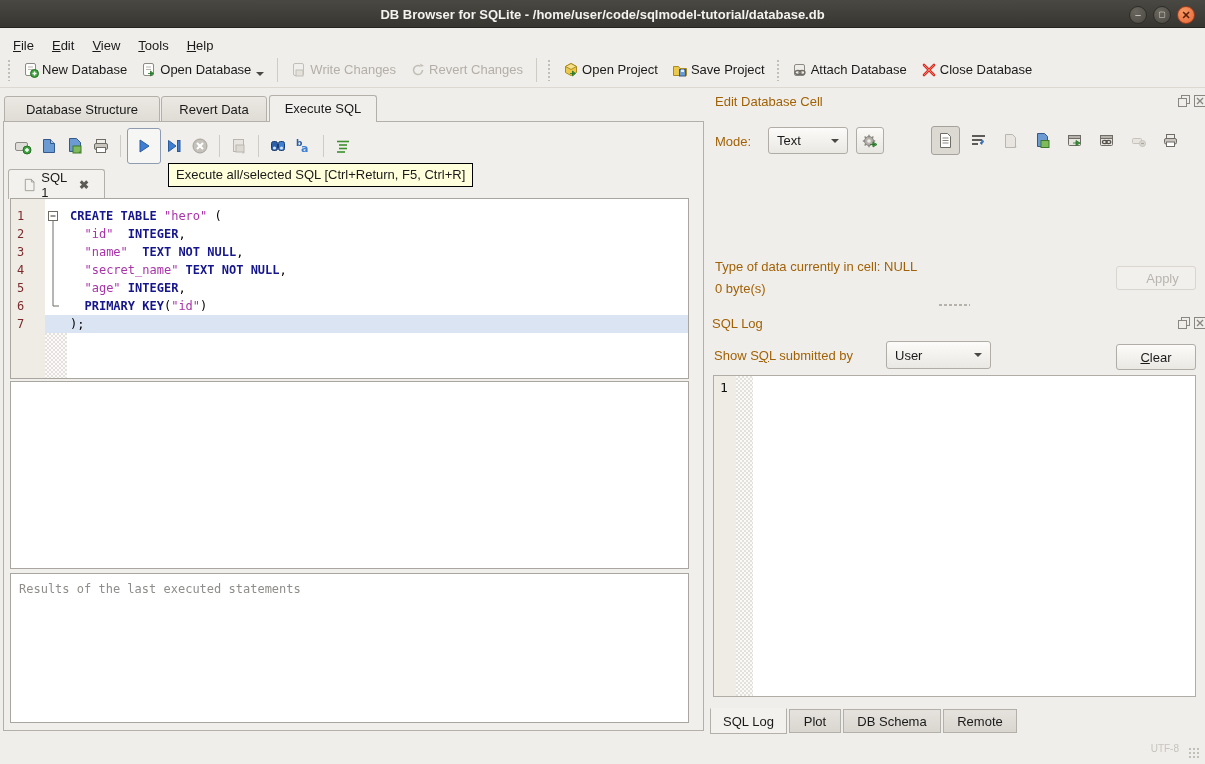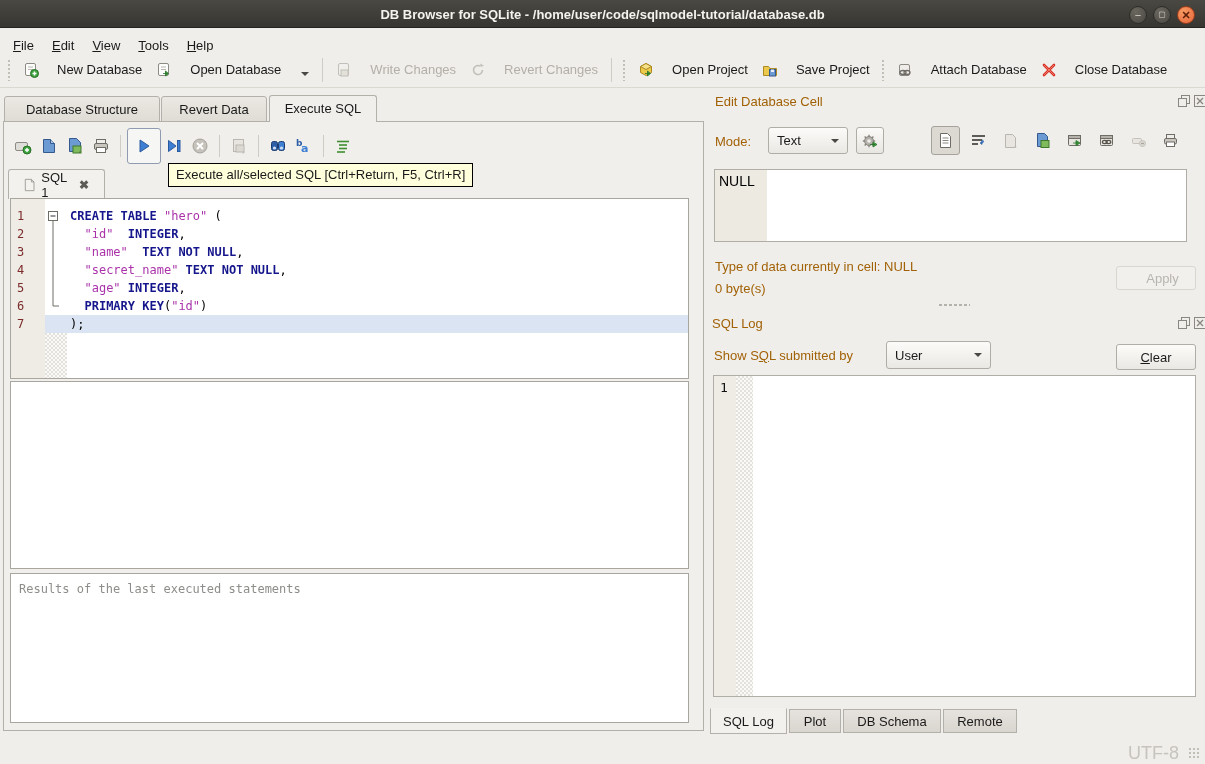--- a/index.html
+++ b/index.html
@@ -22,21 +22,21 @@
   .menubar { position:absolute; left:0; top:30px; width:1205px; height:22px; background:#f0eeea; display:flex; align-items:center; padding-left:4px; }
   .menu-item { padding:2px 9px; cursor:default;margin-top:8px; }
   u { text-decoration:underline; }
 
   
   .toolbar { position:absolute; left:0; top:52px; width:1205px; height:36px; background:#f0eeea;
     border-bottom:1px solid #dbd8d2; display:flex; align-items:center; padding-left:3px; }
   .grip { width:5px; height:22px; margin:0 4px;
     background-image:radial-gradient(#c2bfb7 35%, transparent 36%); background-size:4px 4px; }
   .tb-sep { width:1px; height:24px; background:#cfccc5; margin:0 6px; }
-  .tb-btn { display:flex; align-items:center; gap:18px; padding:5px 7px; border-radius:3px; white-space:nowrap; }
+  .tb-btn { display:flex; align-items:center; gap:3px; padding:5px 7px; border-radius:3px; white-space:nowrap; }
   .tb-btn.disabled { color:#b3afa8; }
   .tb-caret { width:0; height:0; border-left:4px solid transparent; border-right:4px solid transparent;
     border-top:4px solid #4a4843; margin-left:2px; align-self:flex-end; margin-bottom:2px; }
   svg.icon16 { width:16px; height:16px; flex:0 0 16px; }
 
   
   .main-tab { position:absolute; top:96px; height:26px; background:linear-gradient(#ebe8e3,#dfdcd6);
     border:1px solid #b3b0aa; border-radius:3px 3px 0 0; text-align:center; line-height:25px; z-index:2; }
   .main-tab.active { top:95px; height:27px; background:#f1efeb; border-bottom:none; z-index:4; }
 
@@ -113,21 +113,21 @@
 
   .log-editor { position:absolute; left:713px; top:375px; width:483px; height:322px; background:#fff; border:1px solid #b0ada7; }
   .log-editor .gut { position:absolute; left:0; top:0; width:22px; height:100%; background:#efece5;
     font-family:"DejaVu Sans Mono", monospace; font-size:13px; color:#111; padding:4px 0 0 6px; }
   .log-editor .fold { position:absolute; left:22px; top:0; width:17px; height:100%; }
 
   .south-tab { position:absolute; border:1px solid #b3b0aa; text-align:center; background:linear-gradient(#e6e3de,#d9d6d0); z-index:2; }
   .south-tab.active { background:#f3f1ed; border-top:1px solid #f3f1ed; z-index:3; }
 
   .statusbar { position:absolute; left:0; top:731px; width:1205px; height:33px; background:#f0eeea; }
-  .encoding { position:absolute; right:26px; top:12px; color:#c7c4be; font-size:18px; }
+  .encoding { position:absolute; right:26px; top:12px; color:#c7c4be; font-size:10px; }
   .resize-grip { position:absolute; right:4px; bottom:4px; width:13px; height:13px;
     background-image:radial-gradient(#c2bfb7 35%, transparent 36%); background-size:4px 4px; }
 </style>
 </head>
 <body>
 
 <div id="app">
 
   <div class="titlebar">
     <div class="title">DB Browser for SQLite - /home/user/code/sqlmodel-tutorial/database.db</div>
@@ -483,24 +483,20 @@
     </svg>
   </div>
   <div class="cellbar-ico" style="left:1156px; top:126px;">
     <svg width="17" height="17" viewBox="0 0 17 17">
       <rect x="4.5" y="2.5" width="8" height="4" fill="#efede9" stroke="#6f6c66"></rect>
       <rect x="2.5" y="6.5" width="12" height="5.5" rx="1.5" fill="#c9c6c0" stroke="#6f6c66"></rect>
       <rect x="4.5" y="10" width="8" height="4.5" fill="#fff" stroke="#6f6c66"></rect>
     </svg>
   </div>
 
-  <div class="cell-editor">
-    <div class="strip"></div>
-    <div class="val">NULL</div>
-  </div>
 
   <div class="dock-title" style="left:715px; top:259px;">Type of data currently in cell: NULL</div>
   <div class="dock-title" style="left:715px; top:281px;">0 byte(s)</div>
   <div class="btn disabled" style="left:1116px; top:266px; width:80px; height:24px;padding-left:13px;">Apply</div>
 
   <div class="hdots" style="left:938px; top:303px;"></div>
 
   <div class="dock-title" style="left:712px; top:316px;">SQL Log</div>
   <div class="dock-btns" style="left:1178px; top:317px;">
     <span class="dock-btn">

